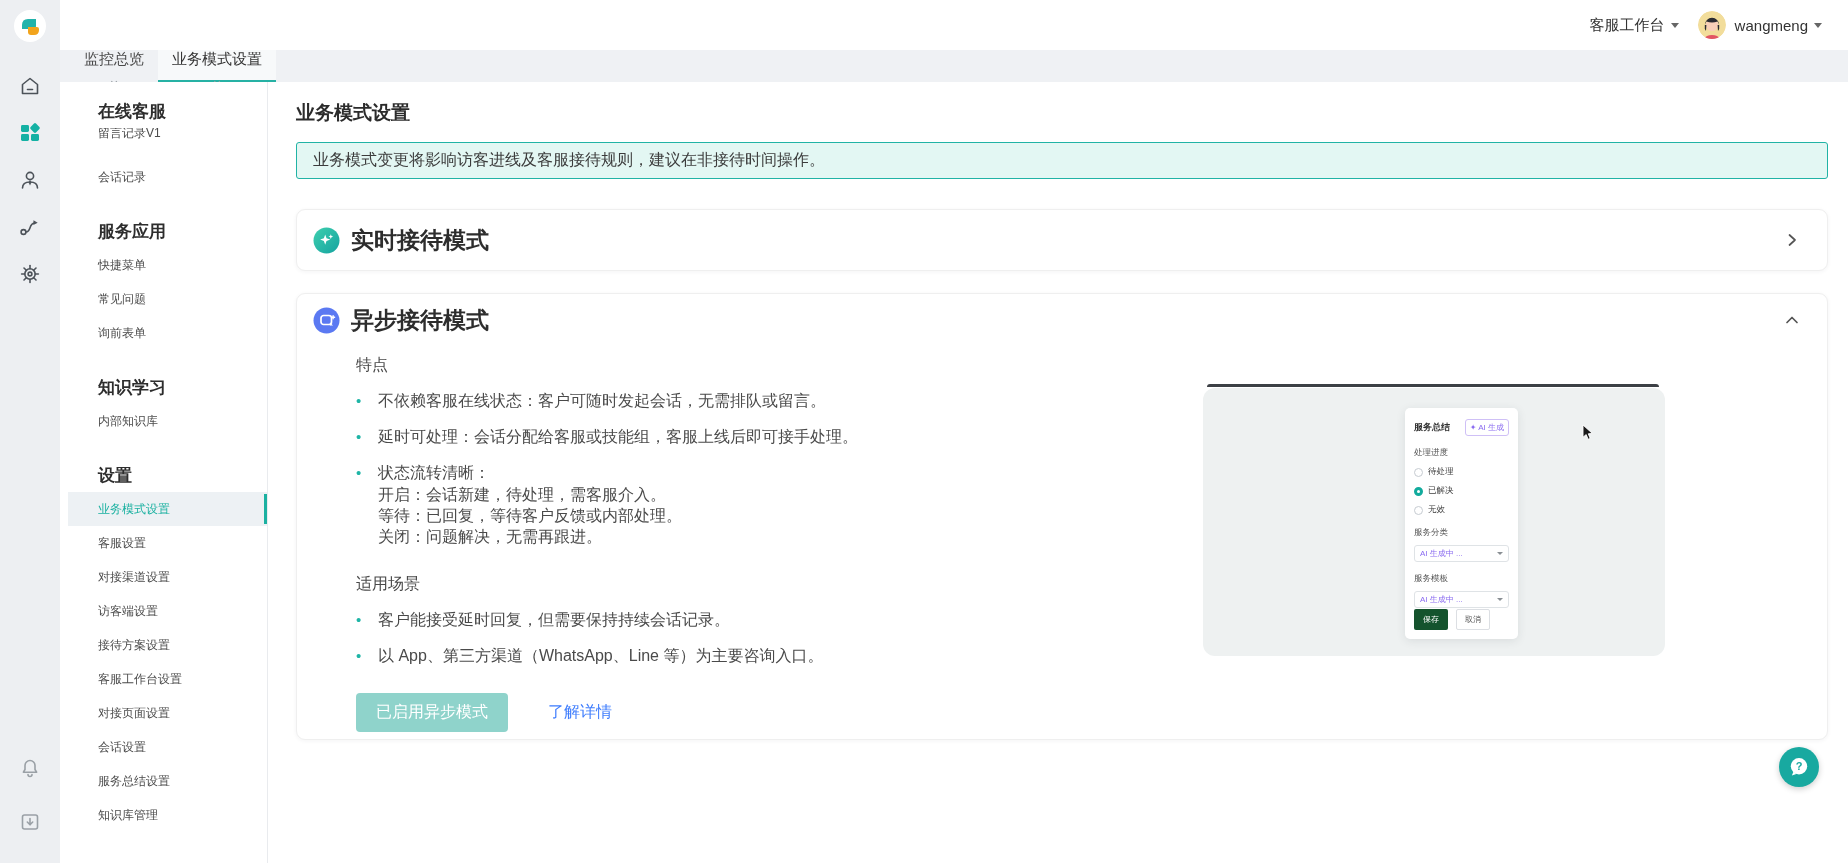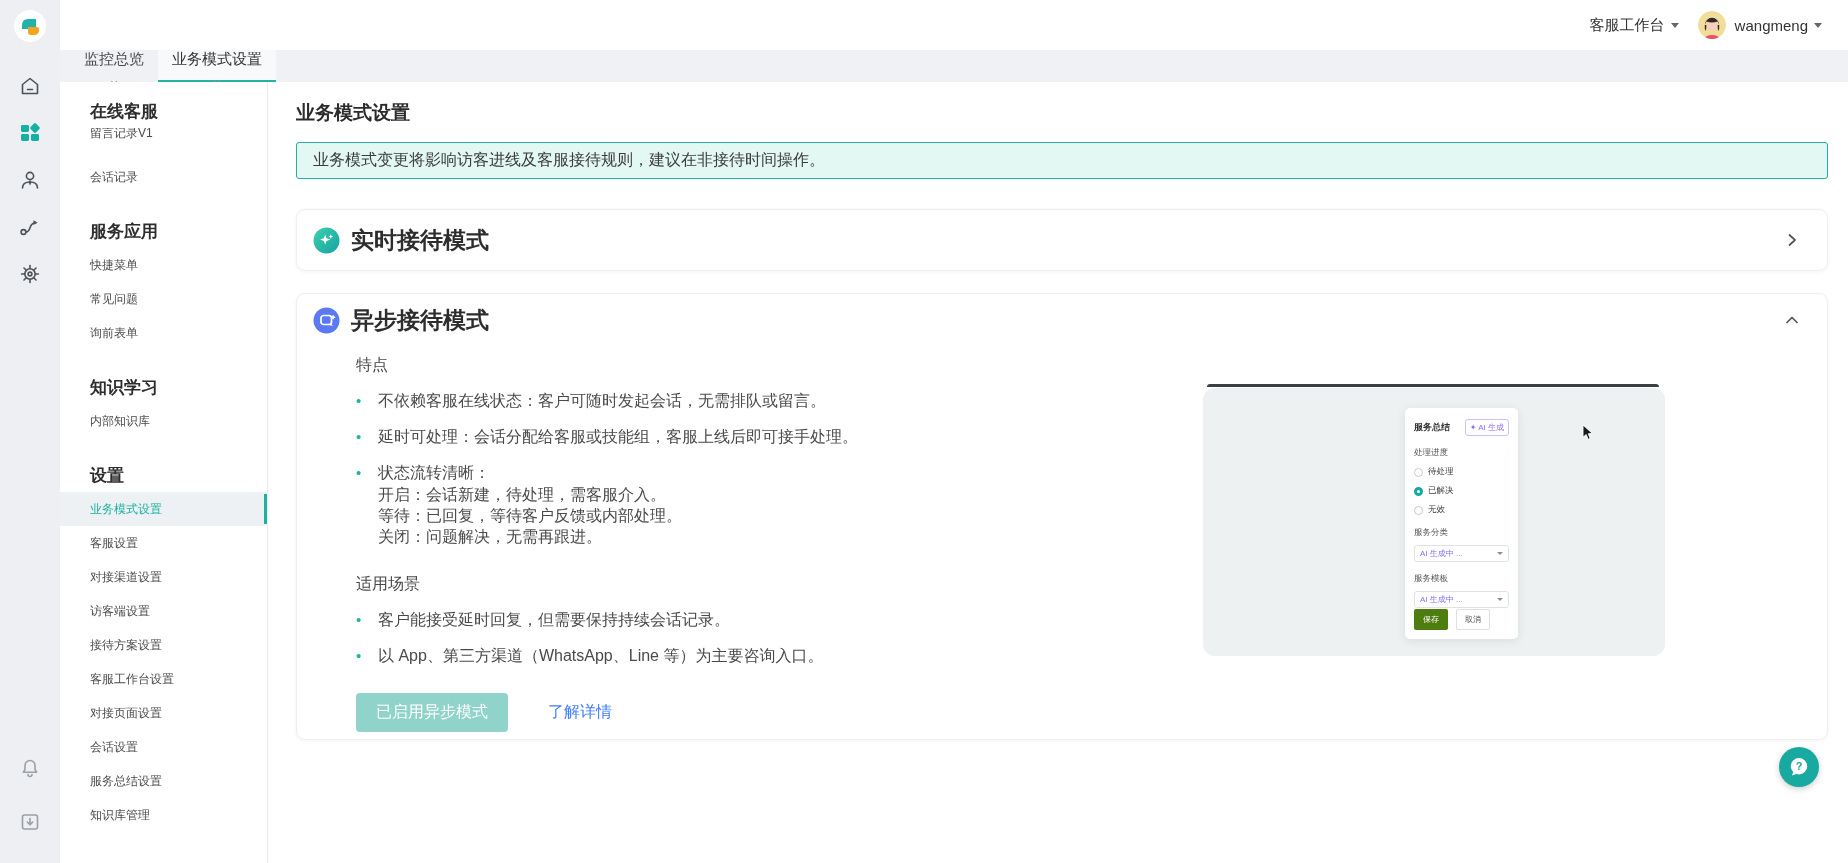--- a/index.html
+++ b/index.html
@@ -25,21 +25,21 @@
 
   
   .tabstrip { position:absolute; left:60px; top:50px; right:0; height:32px; background:#eff1f4; display:flex; align-items:stretch; padding-left:10px; }
   .tab { display:flex; align-items:center; gap:8px; padding:0 14px; font-size:15px; color:#4a4a4a; cursor:pointer;flex-direction:column; }
   .tab.active { background:#f7f9fa; border-bottom:2px solid #26b1a4; color:#333; }
   .tab-close { font-size:14px; color:#9aa0a6; line-height:1; }
 
   
   .sidebar { position:absolute; left:60px; top:82px; width:208px; bottom:0; background:#fff;
     border-right:1px solid #e9ebee; padding-top:18px; overflow:hidden; z-index:2; }
-  .side-sec { margin-top:26px; }
+  .side-sec { margin-top:26px;padding-left:8px; }
   .side-sec:first-child { margin-top:0; }
   .side-header { height:24px; line-height:24px; padding-left:30px; font-size:17px; font-weight:bold; color:#2d2d2d; margin-bottom:4px; }
   .side-item { height:34px; line-height:34px; padding-left:30px; font-size:12px; color:#4b4b4b; cursor:pointer; position:relative; }
   .side-item.clipped { height:32px; overflow:hidden; }
   .side-item.clipped span { display:block; margin-top:-12px; }
   .side-item.active { background:#edf1f4; color:#1bb1a1; }
   .side-item.active::after { content:""; position:absolute; right:0; top:2px; bottom:2px; width:3px; background:#1bb1a1; }
 
   
   .content { position:absolute; left:268px; top:82px; right:0; bottom:0; background:#fff; padding:18px 20px 0 28px; overflow:hidden; }
@@ -79,21 +79,21 @@
   .mc-label { font-size:8.5px; color:#555; margin-top:11px; }
   .mc-radio-row { display:flex; align-items:center; gap:5px; margin-top:7px; }
   .mc-radio { width:9px; height:9px; border-radius:50%; border:1px solid #c6cbd1; background:#fff; flex:0 0 auto; }
   .mc-radio.on { border:3px solid #12ab9d; }
   .mc-radio-label { font-size:8.5px; color:#3d3d3d; }
   .mc-select { margin-top:6px; height:17px; border:1px solid #dfe3e6; border-radius:3px; background:#fff;
     display:flex; align-items:center; justify-content:space-between; padding:0 5px; }
   .mc-select-val { font-size:8px; color:#8a6bf0; }
   .mc-caret { width:0; height:0; border-left:3px solid transparent; border-right:3px solid transparent; border-top:3.5px solid #8a8f94; }
   .mc-btnrow { margin-top:auto; display:flex; gap:8px; }
-  .mc-save { background:#4d7c0f; color:#fff; border:none; border-radius:2px; font-size:8px; padding:4px 9px; }
+  .mc-save { background:#14532d; color:#fff; border:none; border-radius:2px; font-size:8px; padding:4px 9px; }
   .mc-cancel { background:#fff; color:#555; border:1px solid #dcdfe3; border-radius:2px; font-size:8px; padding:4px 8px; }
   .cursor { position:absolute; left:379px; top:36px; width:12px; height:17px; }
 
   
   .help-fab { position:absolute; left:1779px; top:747px; width:40px; height:40px; border-radius:50%;
     background:#18a9a0; box-shadow:0 2px 6px rgba(0,0,0,.2); cursor:pointer;
     display:flex; align-items:center; justify-content:center; z-index:6; }
 </style>
 </head>
 <body>

